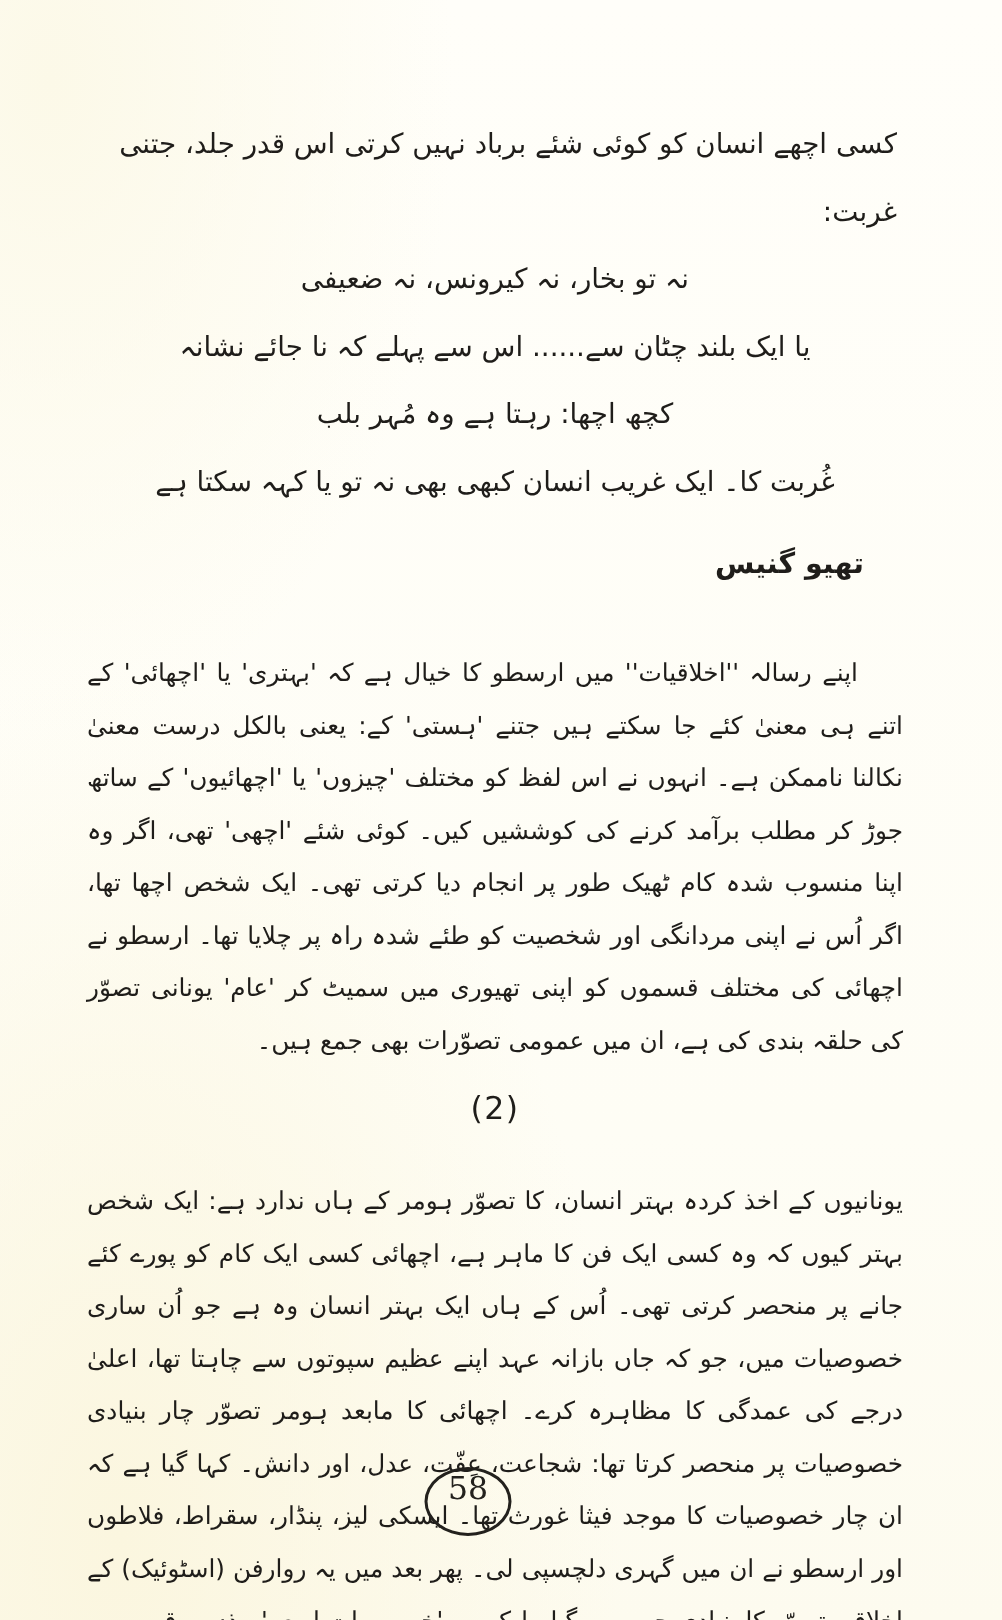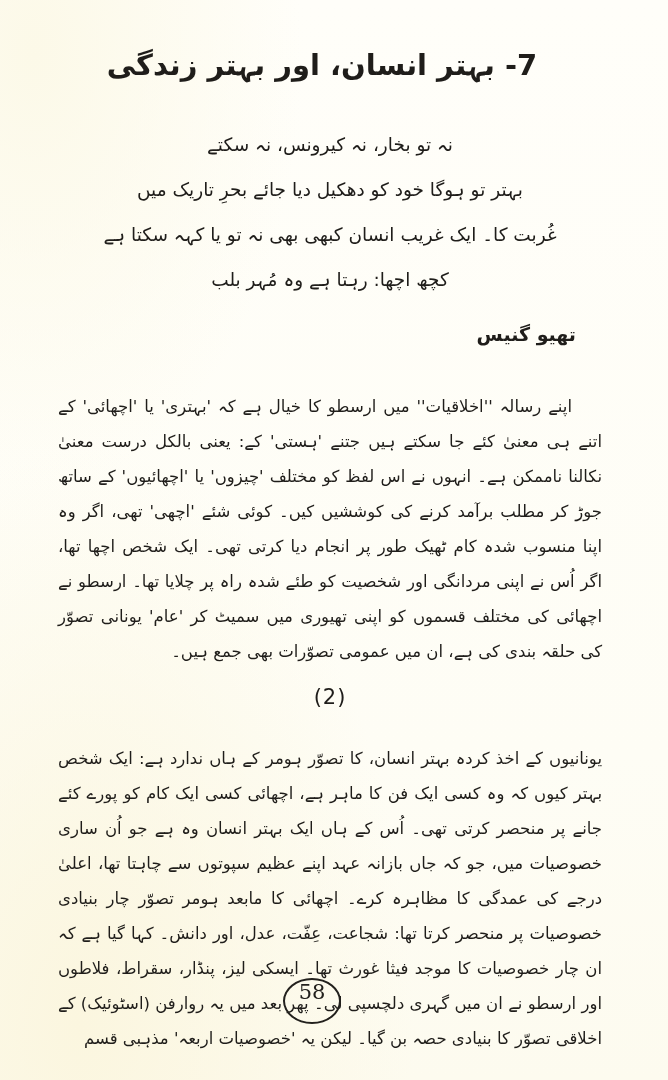--- a/index.html
+++ b/index.html
@@ -86,27 +86,27 @@
     color: #23211d;
     font-family: "DejaVu Serif", serif;
   }
 </style>
 </head>
 <body>
 
 <div class="scan-page">
   <div class="content">
 
-    <div class="chapter-title">7- بہتر انسان، اور بہتر زندگی</div>
 
     <div class="poem">
-      <div class="poem-verse">نہ تو بخار، نہ کیرونس، نہ سکتے</div>
-      <div class="poem-verse">بہتر تو ہوگا خود کو دھکیل دیا جائے بحرِ تاریک میں</div>
+      <div class="poem-intro">کسی اچھے انسان کو کوئی شئے برباد نہیں کرتی اس قدر جلد، جتنی غربت:</div>
+      <div class="poem-verse">نہ تو بخار، نہ کیرونس، نہ ضعیفی</div>
+      <div class="poem-verse">یا ایک بلند چٹان سے...... اس سے پہلے کہ نا جائے نشانہ</div>
+      <div class="poem-verse">کچھ اچھا: رہتا ہے وہ مُہر بلب</div>
       <div class="poem-verse">غُربت کا۔ ایک غریب انسان کبھی بھی نہ تو یا کہہ سکتا ہے</div>
-      <div class="poem-verse">کچھ اچھا: رہتا ہے وہ مُہر بلب</div>
       <div class="poem-attribution">تھیو گنیس</div>
     </div>
 
     <div class="para indent-first">اپنے رسالہ ''اخلاقیات'' میں ارسطو کا خیال ہے کہ 'بہتری' یا 'اچھائی' کے اتنے ہی معنیٰ کئے جا سکتے ہیں جتنے 'ہستی' کے: یعنی بالکل درست معنیٰ نکالنا ناممکن ہے۔ انہوں نے اس لفظ کو مختلف 'چیزوں' یا 'اچھائیوں' کے ساتھ جوڑ کر مطلب برآمد کرنے کی کوششیں کیں۔ کوئی شئے 'اچھی' تھی، اگر وہ اپنا منسوب شدہ کام ٹھیک طور پر انجام دیا کرتی تھی۔ ایک شخص اچھا تھا، اگر اُس نے اپنی مردانگی اور شخصیت کو طئے شدہ راہ پر چلایا تھا۔ ارسطو نے اچھائی کی مختلف قسموں کو اپنی تھیوری میں سمیٹ کر 'عام' یونانی تصوّر کی حلقہ بندی کی ہے، ان میں عمومی تصوّرات بھی جمع ہیں۔</div>
 
     <div class="section-marker">(2)</div>
 
     <div class="para">یونانیوں کے اخذ کردہ بہتر انسان، کا تصوّر ہومر کے ہاں ندارد ہے: ایک شخص بہتر کیوں کہ وہ کسی ایک فن کا ماہر ہے، اچھائی کسی ایک کام کو پورے کئے جانے پر منحصر کرتی تھی۔ اُس کے ہاں ایک بہتر انسان وہ ہے جو اُن ساری خصوصیات میں، جو کہ جاں بازانہ عہد اپنے عظیم سپوتوں سے چاہتا تھا، اعلیٰ درجے کی عمدگی کا مظاہرہ کرے۔ اچھائی کا مابعد ہومر تصوّر چار بنیادی خصوصیات پر منحصر کرتا تھا: شجاعت، عِفّت، عدل، اور دانش۔ کہا گیا ہے کہ ان چار خصوصیات کا موجد فیثا غورث تھا۔ ایسکی لیز، پنڈار، سقراط، فلاطوں اور ارسطو نے ان میں گہری دلچسپی لی۔ پھر بعد میں یہ روارفن (اسٹوئیک) کے اخلاقی تصوّر کا بنیادی حصہ بن گیا۔ لیکن یہ 'خصوصیات اربعہ' مذہبی قسم</div>
 
   </div>

